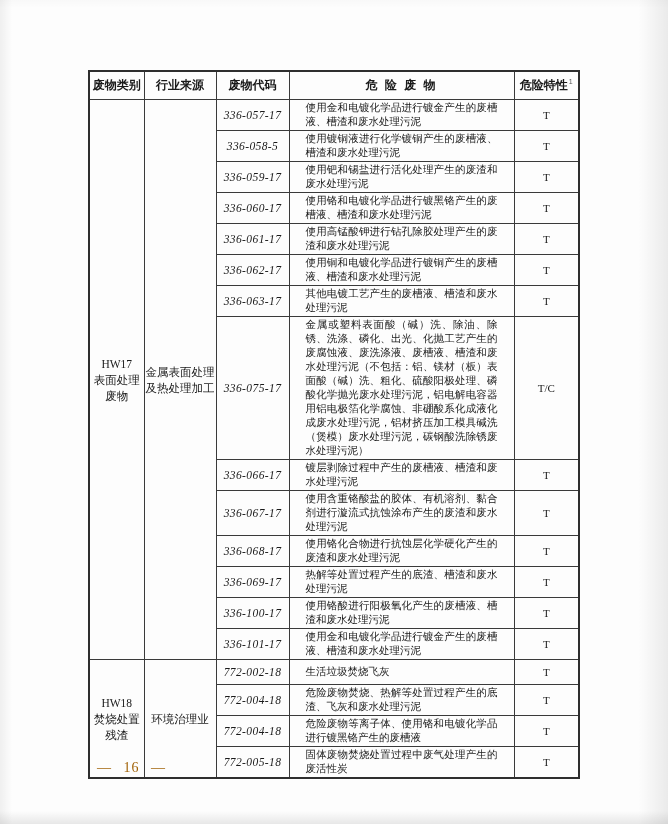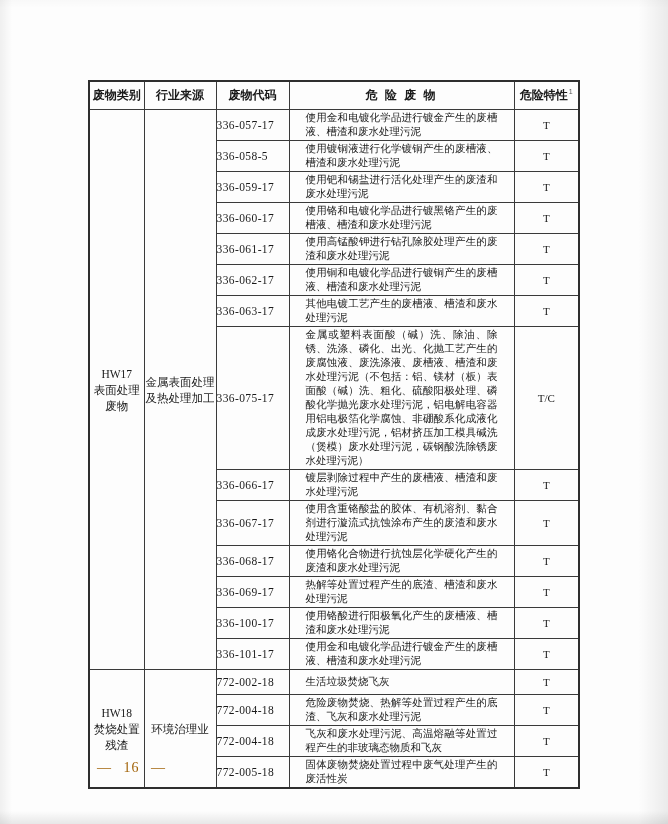--- a/index.html
+++ b/index.html
@@ -8,21 +8,21 @@
     font-family:"Liberation Serif","DejaVu Serif",serif;
     color:#1a1a1a;
     background-color:#fdfdfd;
     background-image:
       linear-gradient(to right, rgba(0,0,0,0.055), rgba(0,0,0,0) 12px),
       linear-gradient(to left, rgba(0,0,0,0.075), rgba(0,0,0,0) 30px),
       linear-gradient(to top, rgba(0,0,0,0.085), rgba(0,0,0,0) 13px),
       linear-gradient(to bottom, rgba(0,0,0,0.02), rgba(0,0,0,0) 8px);
   }
   .doc-table {
-    position:absolute; left:88px; top:80px; width:490px;
+    position:absolute; left:88px; top:70px; width:490px;
     border-collapse:collapse; table-layout:fixed;
     border:2px solid #2e2e2e;
   }
   .doc-table th, .doc-table td {
     border:1px solid #3a3a3a;
     vertical-align:middle;
     overflow:hidden;
   }
   .doc-table th {
     font-family:"Liberation Sans","DejaVu Sans",sans-serif;
@@ -32,22 +32,22 @@
   th.h-waste { letter-spacing:2px; }
   th .sup {
     font-size:7px; font-weight:400; color:#555;
     vertical-align:super; margin-left:1px;
   }
   td.cat, td.ind {
     text-align:center; font-size:11.5px; line-height:16px;
     white-space:pre-line; padding:2px 1px;
   }
   td.code {
-    text-align:left; font-size:11.5px; letter-spacing:0.4px;
-    padding:1px 0; white-space:nowrap;
+    text-align:center; font-size:11.5px; letter-spacing:0.4px;
+    padding:1px 0; white-space:nowrap;font-style:italic;
   }
   td.desc {
     text-align:justify; font-size:10.5px; line-height:14px;
     padding:1px 16px;
   }
   td.trait { text-align:center; font-size:11px; padding:1px 0; }
   tr.row-single td { height:22px; }
   .page-footer {
     position:absolute; left:97px; top:760px;
     font-size:14px; color:#a16207; word-spacing:7px; letter-spacing:1px;
@@ -158,21 +158,21 @@
       <td class="desc">生活垃圾焚烧飞灰</td>
       <td class="trait">T</td>
     </tr>
     <tr>
       <td class="code">772-004-18</td>
       <td class="desc">危险废物焚烧、热解等处置过程产生的底渣、飞灰和废水处理污泥</td>
       <td class="trait">T</td>
     </tr>
     <tr>
       <td class="code">772-004-18</td>
-      <td class="desc">飞灰和废水处理污泥、高温熔融等处置过程产生的非玻璃态物质和飞灰</td>
+      <td class="desc">危险废物等离子体、使用铬和电镀化学品进行镀黑铬产生的废槽液</td>
       <td class="trait">T</td>
     </tr>
     <tr>
       <td class="code">772-005-18</td>
       <td class="desc">固体废物焚烧处置过程中废气处理产生的废活性炭</td>
       <td class="trait">T</td>
     </tr>
   </tbody>
 </table>
 

